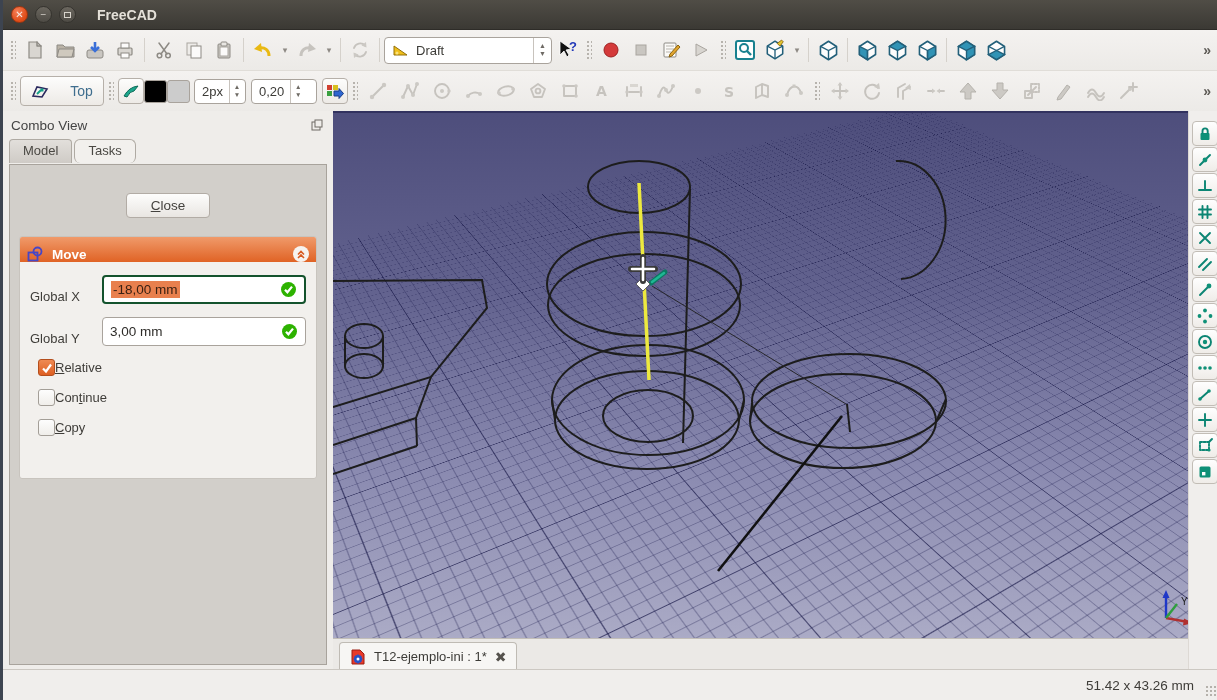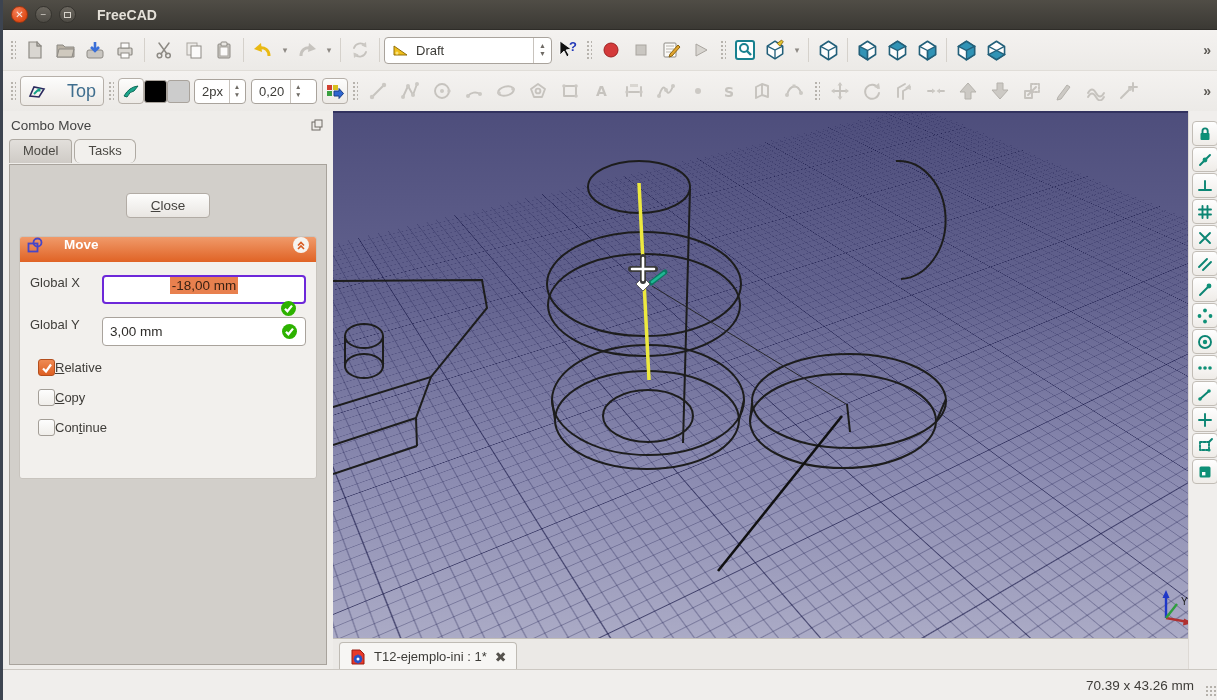--- a/index.html
+++ b/index.html
@@ -56,29 +56,29 @@
   .cv-title { font-size:13.5px; color:#444; }
   .cv-float { margin-left:auto; width:16px; height:16px; display:flex; align-items:center; justify-content:center; }
   .tabs { display:flex; padding:2px 0 0 6px; height:26px; }
   .tab { padding:3px 13px 4px; border:1px solid #AFAAA3; border-bottom:none; border-radius:4px 4px 0 0; margin-right:2px;
     background:linear-gradient(#E2DFDB,#CFCBC6); color:#4A4843; }
   .tab.active { background:#F2F0ED; font-weight:normal; position:relative; top:0px;border-radius:6px; }
   .taskarea { position:absolute; left:6px; right:6px; top:53px; bottom:4px; border:1px solid #A8A39C; background:#D2CFCA; padding:20px 9px 0; }
   .closebtn { display:block; margin:8px auto; padding:4px 24px; background:linear-gradient(#FDFDFC,#E9E6E2); border:1px solid #B2ACA5;
     border-radius:4px; font-size:13.5px; color:#44423E; }
   .movebox { margin-top:18px; background:#F2F0ED; border:1px solid #C8C4BE; border-radius:3px; padding-bottom:14px; }
-  .movehead { height:25px; background:linear-gradient(#F09A6A,#E06325); display:flex; align-items:flex-start; gap:20px; padding:0 7px;
+  .movehead { height:25px; background:linear-gradient(#F09A6A,#E06325); display:flex; align-items:flex-end; gap:8px; padding:0 7px;
     border-radius:2px 2px 0 0; }
   .movehead .mtitle { color:#fff; font-weight:bold; font-size:13.5px; }
   .collapse { margin-left:auto; width:16px; height:16px; border-radius:50%; background:#F6F3EF; display:flex; align-items:center; justify-content:center; }
-  .frow { display:flex; align-items:flex-start; margin:13px 10px 0 10px; }
+  .frow { display:flex; align-items:flex-end; margin:13px 10px 0 10px; }
   .flabel { width:72px; color:#3F3D39; }
   .finput { flex:1; height:29px; background:#fff; border:1px solid #A9A39C; border-radius:4px; display:flex; align-items:center;
     padding:0 7px; gap:6px; font-size:13.5px; color:#2E2C29; }
-  .finput.focus { border:2px solid #6d28d9;flex-direction:column; }
+  .finput.focus { border:2px solid #14532d; }
   .selval { background:#E8804E; color:#3A2113; padding:1px 2px; }
   .fcheck { margin-left:auto; flex:0 0 auto; }
   .cbrow { display:flex; align-items:center; margin:13px 10px 0 18px; }
   .cbox { width:17px; height:17px; border:1px solid #A39E97; border-radius:3px; background:linear-gradient(#FDFDFD,#F0EEEA);
     display:flex; align-items:center; justify-content:center; }
   .cbox.checked { background:linear-gradient(#EE8A54,#DE5F22); border-color:#B44E1C; }
   .cblabel { color:#3F3D39; }
 
   
   .vp { position:absolute; left:330px; top:111px; width:855px; height:527px; overflow:hidden;
@@ -303,21 +303,21 @@
   </div>
 
   <div class="tb tb2">
     <span class="grip"></span>
     <button class="btn raised" style="width:84px;display:inline-flex;gap:6px;">
       <svg width="18" height="16">
           <polygon points="2,13 6,4 16,6 11,14" fill="none" stroke="#2A2A5E" stroke-width="1.6"></polygon>
           <path d="M6 11l4-4" stroke="#12A086" stroke-width="2"></path>
           <rect x="9.5" y="5.5" width="3" height="3" fill="#12A086"></rect>
         </svg>
-      <span style="font-size:18px;color:#3F6E8E;margin-left:15px;">Top</span>
+      <span style="font-size:14px;color:#3F6E8E;margin-left:15px;">Top</span>
     </button>
     <span class="grip"></span>
     <button class="btn raised" style="width:26px;height:26px;">
         <svg width="18" height="16">
           <path d="M2 13Q7 4 16 3L12 8Q8 8 5 14Z" fill="#1CA68C" stroke="#0B6B57"></path>
         </svg>
       </button>
     <span class="swatch" style="background:#000;"></span>
     <span class="swatch" style="background:#CCCCCC;"></span>
     <div class="spin" style="width:52px;margin-left:4px;">
@@ -499,21 +499,21 @@
           <path class="sG" d="M3 17L12 8"></path>
           <circle cx="12" cy="8" r="2" class="fG"></circle>
           <path class="sG" d="M15 2v8M11 6h8"></path>
         </svg>
       </button>
     <span class="overflow">»</span>
   </div>
 
   <div class="leftpanel">
     <div class="cv-head">
-      <span class="cv-title">Combo Move</span>
+      <span class="cv-title">Combo View</span>
       <span class="cv-float">
           <svg width="12" height="12">
             <rect x="1" y="3" width="8" height="8" fill="none" stroke="#6E6A64"></rect>
             <rect x="4" y="1" width="7" height="7" fill="#EFEDEA" stroke="#6E6A64"></rect>
           </svg>
         </span>
     </div>
     <div class="tabs">
       <span class="tab">Model</span>
       <span class="tab active">Tasks</span>
@@ -556,25 +556,25 @@
         <div class="cbrow">
           <span class="cbox checked">
               <svg width="12" height="12">
                 <path d="M2 6.5l3 3L10 2.5" stroke="#fff" stroke-width="2.2" fill="none"></path>
               </svg>
             </span>
           <span class="cblabel"><u>R</u>elative</span>
         </div>
         <div class="cbrow">
           <span class="cbox"></span>
-          <span class="cblabel"><u>C</u>opy</span>
+          <span class="cblabel">Con<u>t</u>inue</span>
         </div>
         <div class="cbrow">
           <span class="cbox"></span>
-          <span class="cblabel">Con<u>t</u>inue</span>
+          <span class="cblabel"><u>C</u>opy</span>
         </div>
         <div style="height:28px;"></div>
       </div>
     </div>
   </div>
 
   <div class="vp">
     <div class="gridplane"></div>
     <svg class="scene" width="855" height="527" viewBox="0 0 855 527">
 
@@ -733,17 +733,17 @@
           <circle cx="8" cy="10" r="4" fill="#2653C8"></circle>
           <path d="M8 5.5v9M3.6 10h8.8M5 7l6 6M11 7l-6 6" stroke="#2653C8" stroke-width="1.6"></path>
           <circle cx="8" cy="10" r="1.5" fill="#fff"></circle>
         </svg>
       <span>T12-ejemplo-ini : 1*</span>
       <span class="x">✖</span>
     </div>
   </div>
 
   <div class="statusbar">
-    <span class="coords">70.39 x 43.26 mm</span>
+    <span class="coords">51.42 x 43.26 mm</span>
     <span class="rgrip"></span>
   </div>
 
 </div>
 
 </body></html>

